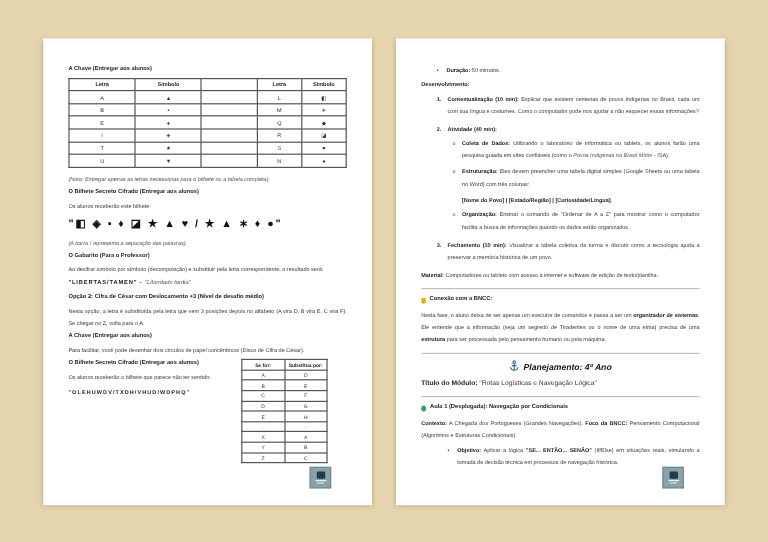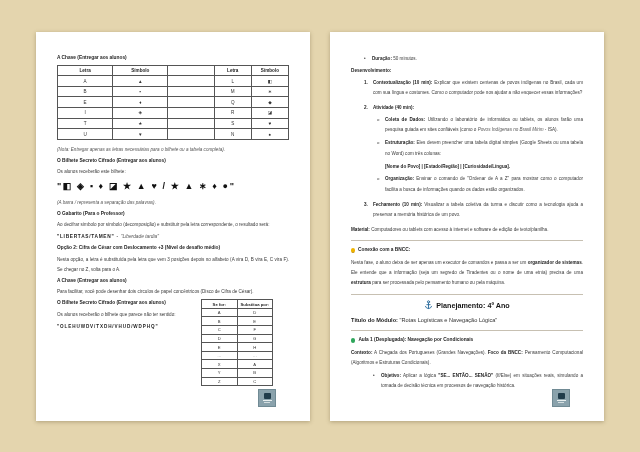--- a/index.html
+++ b/index.html
@@ -60,21 +60,21 @@
   .num{flex:0 0 9px;font-size:4.6px;font-weight:bold;line-height:2.25;color:#1d1d1d;}
   .lc{flex:1;}
   .sub{display:flex;margin:1px 0 1px 4px;}
   .om{flex:0 0 8px;font-size:4.4px;line-height:2.25;color:#444;}
   .sc{flex:1;}
   .cols-line{margin-left:12px;font-weight:bold;color:#1d1d1d;}
   .hr{border:none;border-top:0.7px solid #c7c0b2;margin:5px 0;}
   .sec-title{display:flex;align-items:center;gap:3px;font-size:4.8px;font-weight:bold;color:#1d1d1d;margin:2px 0 3px 0;line-height:1.8;}
   .plan-title{
     display:flex;align-items:center;justify-content:center;gap:3px;
-    font-size:7.2px;font-weight:bold;color:#151515;margin:4px 0 4px 0;line-height:1.6;
+    font-size:7.2px;font-weight:bold;color:#151515;margin:4px 0 4px 0;line-height:1.6;font-style:italic;
   }
   .modulo{font-size:5.6px;margin:2px 0 3px 0;color:#333;line-height:1.8;}
   .objetivo{margin-left:22px;}
 
   
   .bulb{width:4px;height:4px;background:#f0b400;border-radius:50% 50% 40% 40%;display:inline-block;flex:none;
         box-shadow:0 1.4px 0 -0.4px #c89a25;}
   .gdot{width:4.4px;height:4.4px;background:#2fa65b;border-radius:50%;display:inline-block;flex:none;}
   .anchor-svg{width:9px;height:10px;flex:none;}
 

